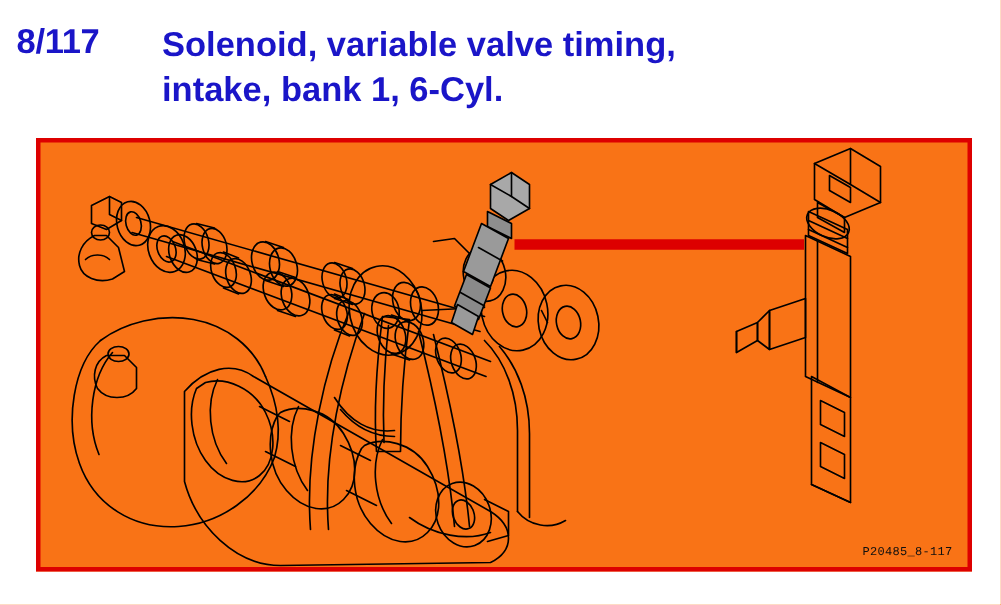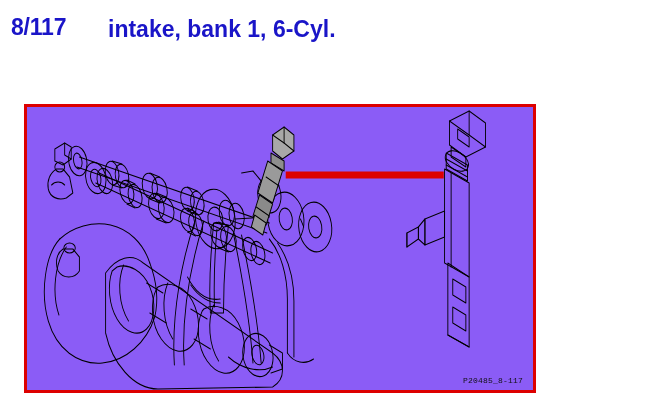--- a/index.html
+++ b/index.html
@@ -44,26 +44,26 @@
     font-weight: bold;
     color: #1a15c8;
     line-height: 30px;
     white-space: nowrap;
   }
 
   
   #figure-frame {
     position: absolute;
     left: 24px;
-    top: 104px;
-    width: 512px;
+    top: 92px;
+    width: 624px;
     height: 289px;
     border: 3px solid #dd0000;
     box-sizing: border-box;
-    background: #8b5cf6;
+    background: #f97316;
   }
   #figure-canvas {
     position: absolute;
     left: 0;
     top: 0;
     width: 100%;
     height: 100%;
   }
   #figure-id {
     position: absolute;
@@ -75,20 +75,21 @@
     letter-spacing: 0.2px;
     white-space: nowrap;
   }
 </style>
 </head>
 <body>
 
 <div id="title-block">
   <div id="figure-number">8/117</div>
   <div id="title-lines">
+    <div class="title-line">Solenoid, variable valve timing,</div>
     <div class="title-line">intake, bank 1, 6-Cyl.</div>
   </div>
 </div>
 
 <div id="figure-frame">
 
   <svg id="figure-canvas" viewBox="0 0 618 283" preserveAspectRatio="none">
 
     <g fill="none" stroke="#000000" stroke-width="1.1" stroke-linejoin="round" stroke-linecap="round">
 

